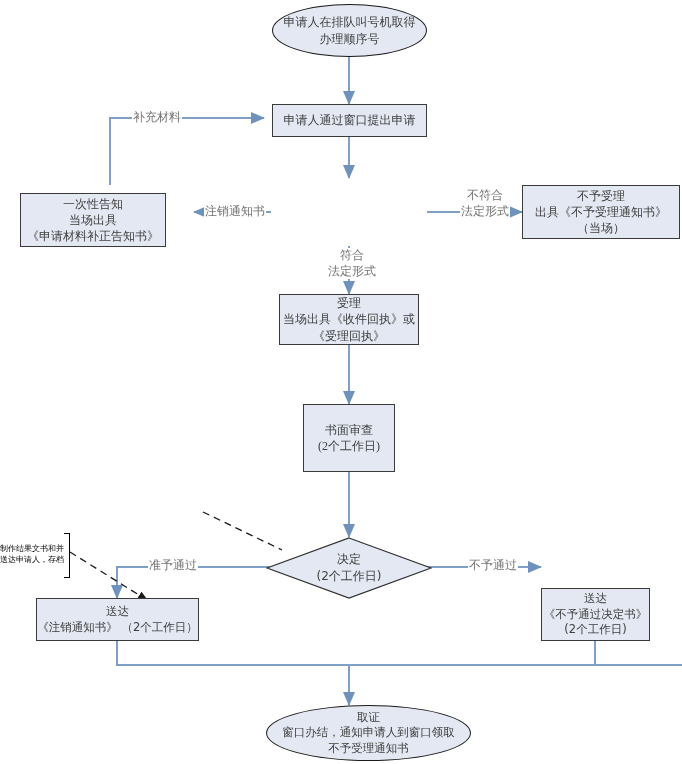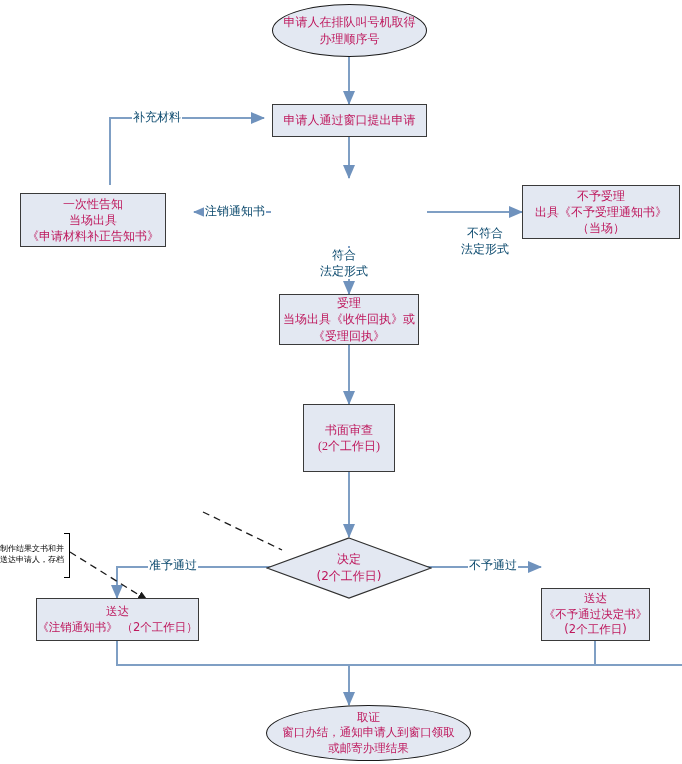--- a/index.html
+++ b/index.html
@@ -27,21 +27,21 @@
     top: 0;
     width: 682px;
     height: 764px;
     pointer-events: none;
   }
   .node {
     position: absolute;
     box-sizing: border-box;
     background: #e3e8f2;
     border: 1px solid #3a3a3a;
-    color: #be185d;
+    color: #404040;
     display: flex;
     align-items: center;
     justify-content: center;
     text-align: center;
     line-height: 1.35;
     font-size: 12px;
     white-space: pre-line;
     z-index: 3;
   }
   .node.terminal {
@@ -63,21 +63,21 @@
     position: relative;
     z-index: 2;
     text-align: center;
     line-height: 1.4;
     font-size: 12px;
     white-space: pre-line;
   }
   .edge-label {
     position: absolute;
     font-size: 12px;
-    color: #0c4a6e;
+    color: #737373;
     background: #ffffff;
     text-align: center;
     line-height: 1.3;
     white-space: pre-line;
     z-index: 4;
     padding: 0 1px;
   }
   .note {
     position: absolute;
     font-size: 8px;
@@ -180,30 +180,30 @@
 
   <div class="node" style="left:36px; top:598px; width:163px; height:43px; font-size:11.5px;">送达
 《注销通知书》 （2个工作日）</div>
 
   <div class="node" style="left:541px; top:588px; width:109px; height:53px; font-size:11.5px;">送达
 《不予通过决定书》
 (2个工作日)</div>
 
   <div class="node terminal" style="left:266px; top:705px; width:205px; height:56px; font-size:11.5px;">取证
 窗口办结，通知申请人到窗口领取
-或邮寄办理结果</div>
+不予受理通知书</div>
 
   <div class="edge-label" style="left:132px; top:110px;">补充材料</div>
 
   <div class="edge-label" style="left:204px; top:204px;">注销通知书</div>
 
-  <div class="edge-label" style="left:460px; top:188px;margin-top:38px;">不符合
+  <div class="edge-label" style="left:460px; top:188px;">不符合
 法定形式</div>
 
-  <div class="edge-label" style="left:319px; top:248px;">符合
+  <div class="edge-label" style="left:327px; top:248px;">符合
 法定形式</div>
 
   <div class="edge-label" style="left:148px; top:558px;">准予通过</div>
 
   <div class="edge-label" style="left:468px; top:558px;">不予通过</div>
 
 
   <div class="note" style="left:0px; top:533px; width:64px;">
     <span>制作结果文书和并
 送达申请人，存档</span>

